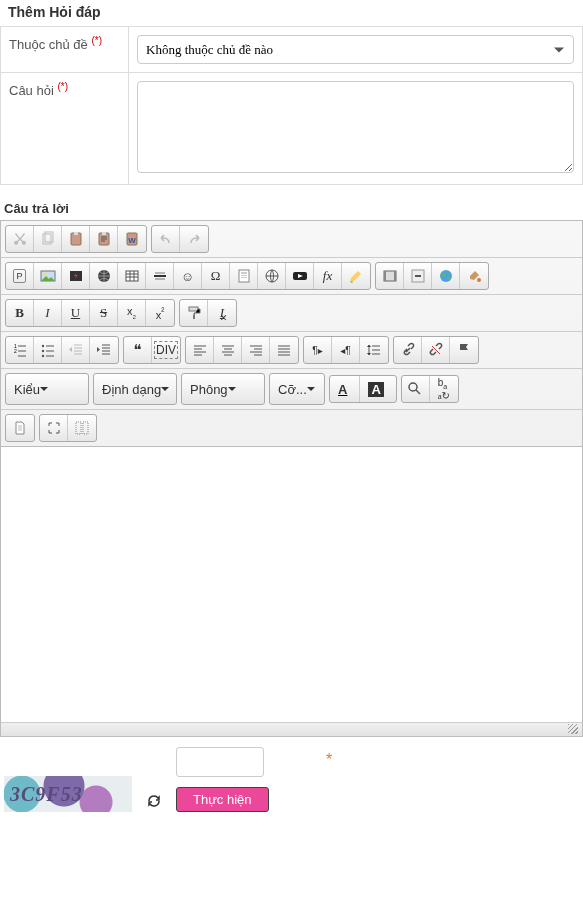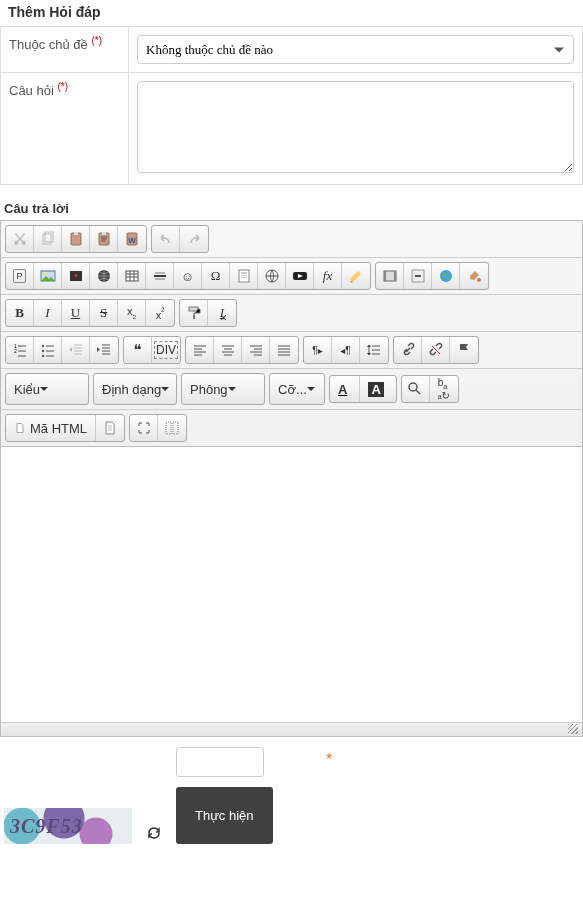--- a/index.html
+++ b/index.html
@@ -34,21 +34,21 @@
 .captcha-img{width:128px;height:36px;font-family:'Comic Sans MS',cursive;font-size:20px;font-weight:bold;font-style:italic;color:#584b7c;display:flex;align-items:center;padding-left:6px;letter-spacing:1px;
   background:
     radial-gradient(circle at 18px 18px,#6fbac9 0,#6fbac9 18px,transparent 19px),
     radial-gradient(circle at 60px 10px,#7e6aa8 0,#7e6aa8 20px,transparent 21px),
     radial-gradient(circle at 92px 26px,#b47cc0 0,#b47cc0 16px,transparent 17px),
     #e8eef0}
 .captcha-refresh{cursor:pointer;font-size:15px;color:#333;margin-top:8px}
 .captcha-input-wrap{display:flex;flex-direction:column;align-items:flex-start;gap:10px}
 .captcha-input{width:88px;height:30px;border:1px solid #ccc;border-radius:3px;padding:0 8px;text-align:center;font-size:14px}
 .captcha-star{color:#e07a2e;font-size:16px;position:absolute;margin-left:62px;margin-top:4px;pointer-events:none}
-.submit-btn{background:#404040;color:#fff;border:3px solid #404040;border-radius:3px;padding:18px 16px;font-size:13px;cursor:pointer}
+.submit-btn{background:#ec4899;color:#fff;border:1px solid #404040;border-radius:3px;padding:4px 16px;font-size:13px;cursor:pointer}
 .ico-svg{width:16px;height:16px}
 .bold-t{font-weight:bold;font-family:Georgia,serif}
 .ital-t{font-style:italic;font-family:Georgia,serif}
 .und-t{text-decoration:underline;font-family:Georgia,serif}
 .strike-t{text-decoration:line-through;font-family:Georgia,serif}
 .pill{display:inline-flex;align-items:center;justify-content:center;border:1px solid #888;border-radius:2px;font-size:9px;padding:0 2px;line-height:12px}
 </style>
 </head>
 <body>
 
@@ -398,26 +398,20 @@
           </svg>
         </span>
       <span class="tb-btn">
           <span style="font-size:10px;line-height:9px">b<sub style="font-size:7px">a</sub><br><span style="font-size:7px">a</span>↻</span>
         </span>
     </div>
   </div>
 
   <div class="toolbar-row" style="border-bottom:none">
     <div class="tb-group">
-      <span class="tb-btn wide">
-        <svg class="ico-svg" viewBox="0 0 16 16" style="width:12px">
-            <path fill="#fff" stroke="#888" d="M4 2h6l2 2v10H4z"></path>
-          </svg>
-        <span>Mã HTML</span>
-      </span>
       <span class="tb-btn">
           <svg class="ico-svg" viewBox="0 0 16 16">
             <path fill="#fff" stroke="#888" d="M4 2h6l2 2v10H4z"></path>
             <path stroke="#bbb" d="M6 6h4M6 8h4M6 10h4"></path>
           </svg>
         </span>
     </div>
     <div class="tb-group">
       <span class="tb-btn">
           <svg class="ico-svg" viewBox="0 0 16 16">

